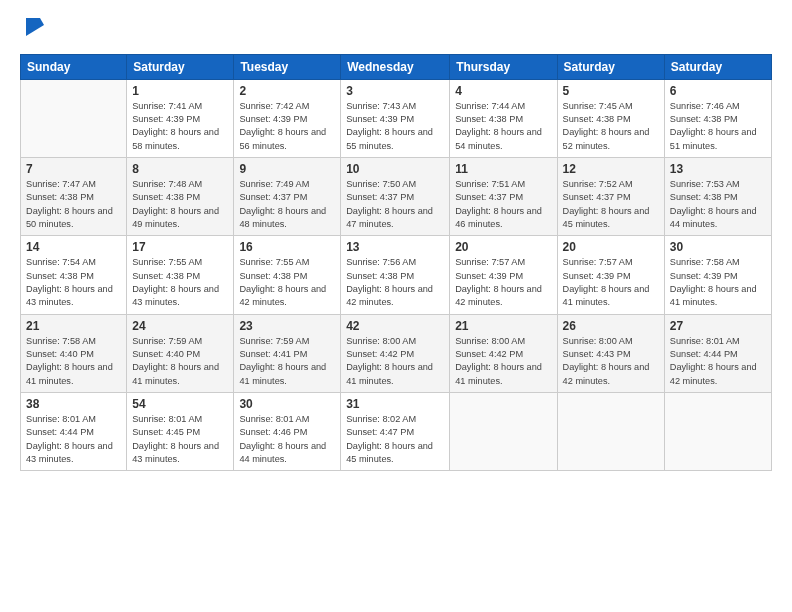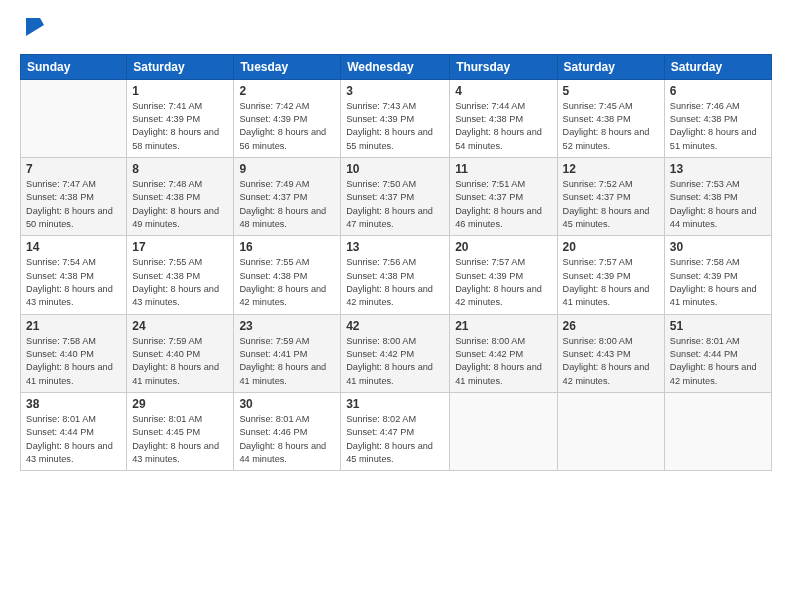--- a/index.html
+++ b/index.html
@@ -238,31 +238,31 @@
           </td>
           <td>
             <span class="day-number">21</span>
             <div class="day-info">Sunrise: 8:00 AM<br>Sunset: 4:42 PM<br>Daylight: 8 hours and 41 minutes.</div>
           </td>
           <td>
             <span class="day-number">26</span>
             <div class="day-info">Sunrise: 8:00 AM<br>Sunset: 4:43 PM<br>Daylight: 8 hours and 42 minutes.</div>
           </td>
           <td>
-            <span class="day-number">51</span>
+            <span class="day-number">27</span>
             <div class="day-info">Sunrise: 8:01 AM<br>Sunset: 4:44 PM<br>Daylight: 8 hours and 42 minutes.</div>
           </td>
         </tr>
         <tr>
           <td>
             <span class="day-number">38</span>
             <div class="day-info">Sunrise: 8:01 AM<br>Sunset: 4:44 PM<br>Daylight: 8 hours and 43 minutes.</div>
           </td>
           <td>
-            <span class="day-number">29</span>
+            <span class="day-number">54</span>
             <div class="day-info">Sunrise: 8:01 AM<br>Sunset: 4:45 PM<br>Daylight: 8 hours and 43 minutes.</div>
           </td>
           <td>
             <span class="day-number">30</span>
             <div class="day-info">Sunrise: 8:01 AM<br>Sunset: 4:46 PM<br>Daylight: 8 hours and 44 minutes.</div>
           </td>
           <td>
             <span class="day-number">31</span>
             <div class="day-info">Sunrise: 8:02 AM<br>Sunset: 4:47 PM<br>Daylight: 8 hours and 45 minutes.</div>
           </td>

